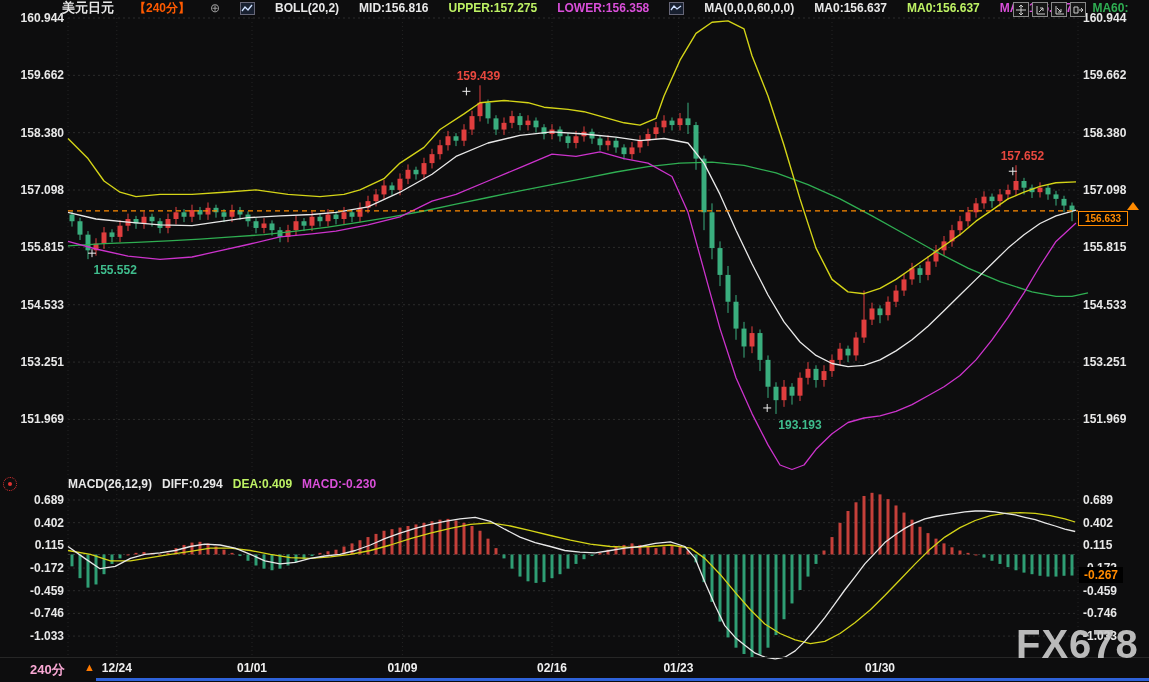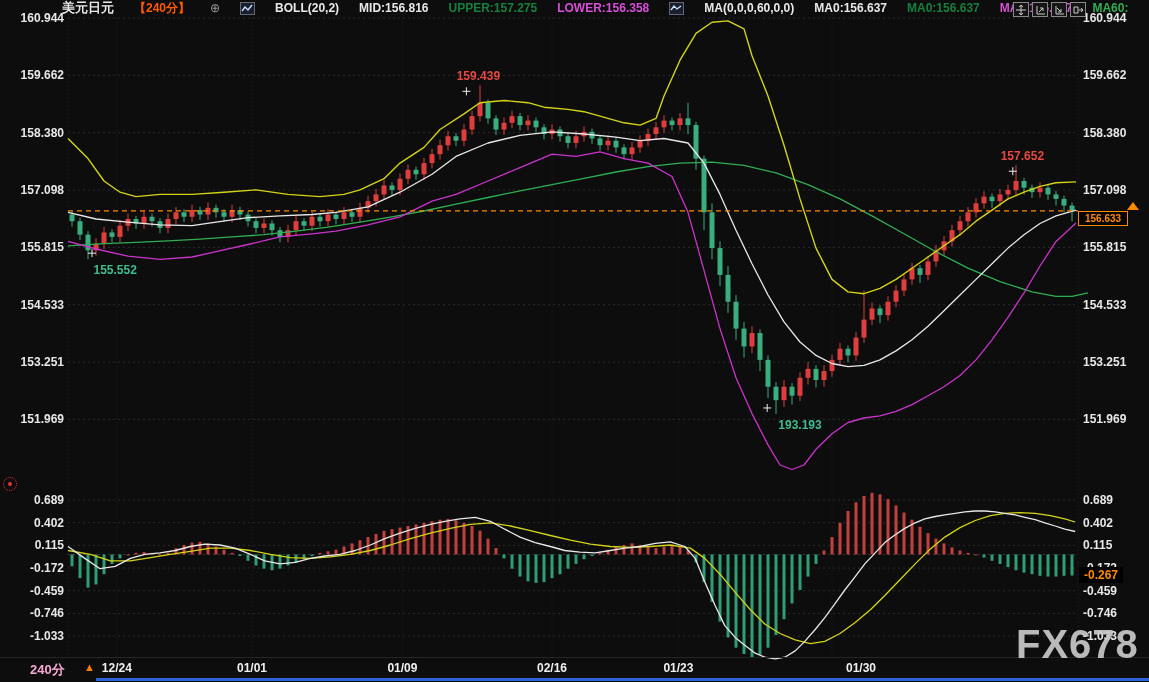--- a/index.html
+++ b/index.html
@@ -3,21 +3,21 @@
 <meta charset="utf-8">
 <style>
   html,body{margin:0;padding:0;background:#000;}
   .stage{position:relative;width:1149px;height:682px;background:#0d0d0e;overflow:hidden;
          font-family:"Liberation Sans",sans-serif;color:#e6e6e6;}
   svg.layer{position:absolute;left:0;top:0;}
   .hdr{position:absolute;left:62px;top:1px;height:14px;display:flex;gap:20px;align-items:center;
        font-size:12px;font-weight:bold;white-space:nowrap;z-index:5;}
   .subhdr{position:absolute;left:68px;top:477px;height:14px;display:flex;gap:10px;align-items:center;
        font-size:12px;font-weight:bold;white-space:nowrap;z-index:5;}
-  .c-white{color:#e8e8e8}.c-yellow{color:#15803d}.c-magenta{color:#d94fd9}
+  .c-white{color:#e8e8e8}.c-yellow{color:#bef264}.c-magenta{color:#d94fd9}
   .c-green{color:#2fae52}.c-orange{color:#ff5a00}.c-gray{color:#999}
   .mini-icon{display:inline-block;width:13px;height:11px;border:1px solid #667;background:#182030;}
   .axis-label{position:absolute;font-size:12px;font-weight:bold;color:#e8e8e8;
               transform:translateY(-50%);z-index:4;}
   .axis-left{left:2px;width:62px;text-align:right;}
   .axis-right{left:1083px;text-align:left;}
   .date-label{position:absolute;top:661px;font-size:12px;font-weight:bold;color:#f0f0f0;
               transform:translateX(-50%);z-index:4;}
   .ann{position:absolute;font-size:12px;font-weight:bold;transform:translateX(-50%);z-index:6;}
   .price-tag{position:absolute;left:1078px;top:211px;border:1px solid #ff8a00;background:#050505;
@@ -508,20 +508,26 @@
     <span class="btn">
       <svg width="10" height="10" viewBox="0 0 10 10">
           <path d="M1 2h4v6H1zM6 5h4M10 5l-2-2m2 2l-2 2" stroke="#ccc" stroke-width="1" fill="none"></path>
         </svg>
     </span>
   </div>
 
   <span class="macd-dot">
       <i></i>
     </span>
+  <div class="subhdr">
+    <span class="c-white">MACD(26,12,9)</span>
+    <span class="c-white">DIFF:0.294</span>
+    <span class="c-yellow">DEA:0.409</span>
+    <span class="c-magenta">MACD:-0.230</span>
+  </div>
 
   <div class="up-arrow"></div>
   <div class="price-tag">156.633</div>
   <div class="macd-tag">-0.267</div>
 
   <div class="sep"></div>
   <div class="bottom-period">240分</div>
   <div class="bottom-arrow">▲</div>
 
   <div class="watermark">FX678</div>
@@ -554,18 +560,18 @@
     <div class="axis-label axis-right" style="top: 590.72px;">-0.459</div>
     <div class="axis-label axis-left" style="top: 613.4px;">-0.746</div>
     <div class="axis-label axis-right" style="top: 613.4px;">-0.746</div>
     <div class="axis-label axis-left" style="top: 636.08px;">-1.033</div>
     <div class="axis-label axis-right" style="top: 636.08px;">-1.033</div>
     <div class="date-label" style="left: 116.8px;">12/24</div>
     <div class="date-label" style="left: 252px;">01/01</div>
     <div class="date-label" style="left: 402.4px;">01/09</div>
     <div class="date-label" style="left: 552px;">02/16</div>
     <div class="date-label" style="left: 678.4px;">01/23</div>
-    <div class="date-label" style="left: 861px;">01/30</div>
+    <div class="date-label" style="left: 880px;">01/30</div>
     <div class="ann" style="left: 478.4px; top: 69.3141px; color: rgb(232, 72, 63);">159.439</div>
     <div class="ann" style="left: 115.2px; top: 263.168px; color: rgb(63, 189, 141);">155.552</div>
     <div class="ann" style="left: 800px; top: 417.968px; color: rgb(63, 189, 141);">193.193</div>
     <div class="ann" style="left: 1022.4px; top: 149.241px; color: rgb(232, 72, 63);">157.652</div>
   </div>
 
 </body></html>

